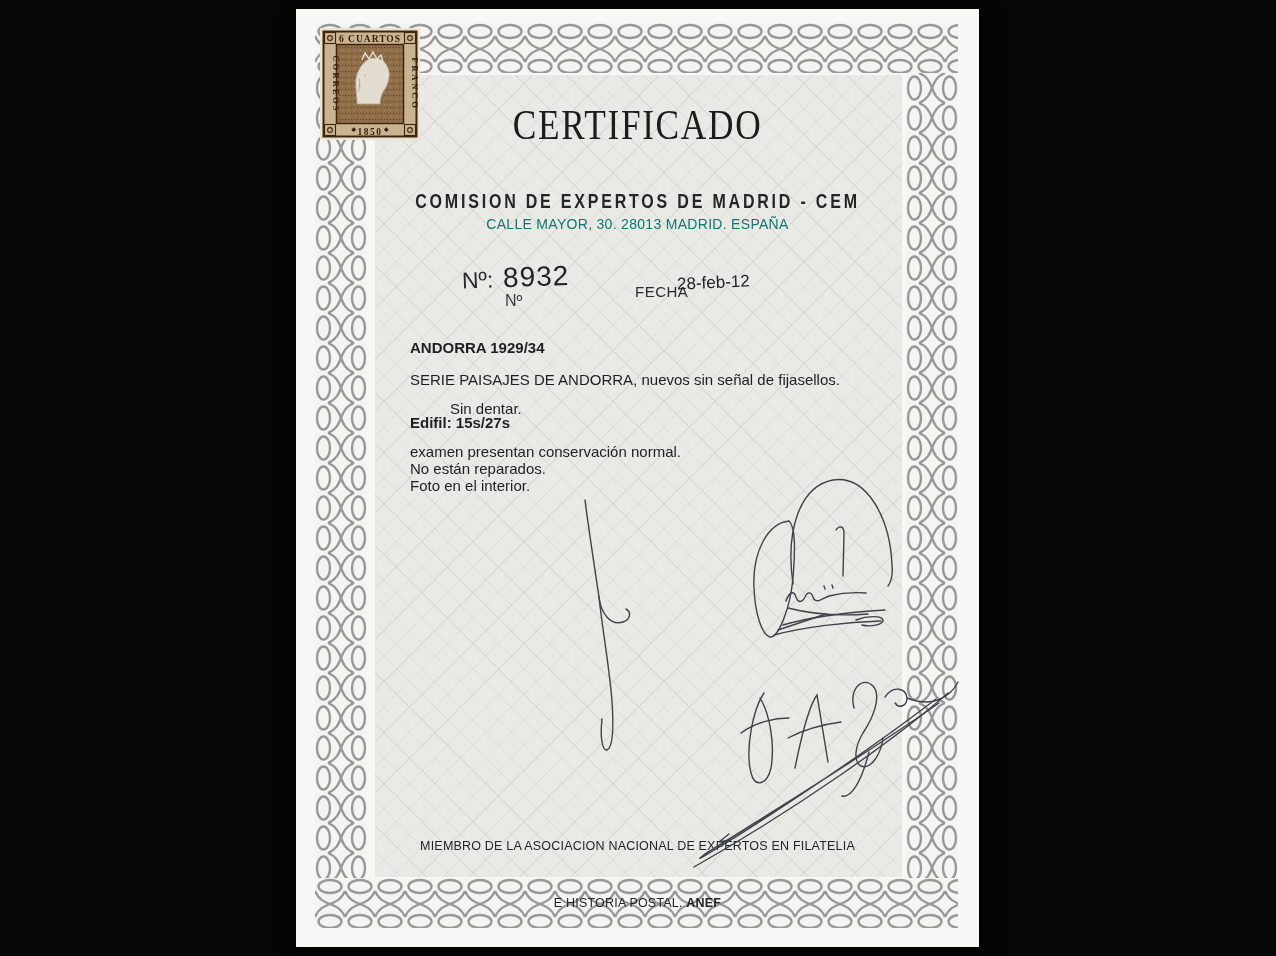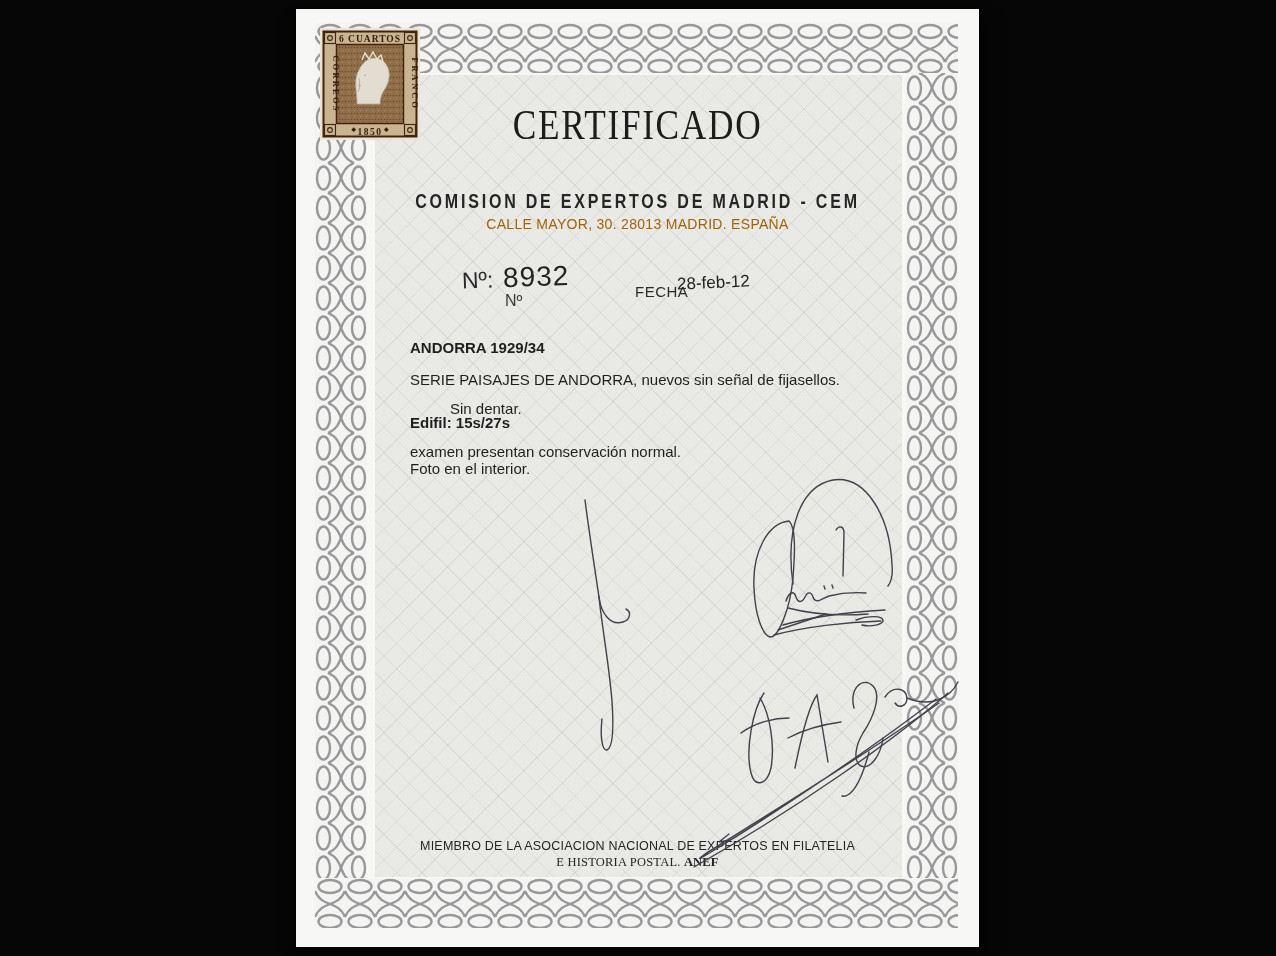--- a/index.html
+++ b/index.html
@@ -19,36 +19,36 @@
              repeating-linear-gradient(45deg, rgba(130,130,125,.13) 0 1px, transparent 1px 18px),
              repeating-linear-gradient(-45deg, rgba(130,130,125,.13) 0 1px, transparent 1px 18px);}
   .stamp{position:absolute;left:24px;top:19px;width:100px;height:112px;}
   .t-title{position:absolute;left:0;right:0;top:94px;text-align:center;
            font-family:"Liberation Serif",serif;font-size:42px;line-height:44px;
            letter-spacing:2px;color:#1c1c1c;transform:scaleX(.84);white-space:nowrap;}
   .t-org{position:absolute;left:0;right:0;top:181px;text-align:center;
          font-size:20px;font-weight:700;letter-spacing:3.5px;color:#252525;
          transform:scaleX(.8);white-space:nowrap;}
   .t-addr{position:absolute;left:0;right:0;top:207px;text-align:center;
-          font-size:14px;letter-spacing:.3px;color:#a16207;white-space:nowrap;}
+          font-size:14px;letter-spacing:.3px;color:#0f766e;white-space:nowrap;}
   .no-label{position:absolute;left:166px;top:258px;font-size:23px;color:#2a2a2a;
             transform:rotate(-2deg);}
   .no-value{position:absolute;left:207px;top:252px;font-size:28px;letter-spacing:1px;
             color:#222;transform:rotate(-2deg);white-space:nowrap;}
   .no-small{position:absolute;left:209px;top:283px;font-size:16px;color:#3a3a3a;}
   .fecha-label{position:absolute;left:339px;top:274px;font-size:15px;letter-spacing:.5px;color:#2b2b2b;}
   .fecha-value{position:absolute;left:381px;top:264px;font-size:17px;color:#222;
                transform:rotate(-2.5deg);white-space:nowrap;}
   .b-line{position:absolute;left:114px;font-size:15px;line-height:17px;color:#1f1f1f;white-space:nowrap;}
   .bold{font-weight:700;}
   .opinion div{white-space:nowrap;}
   .opinion{position:absolute;left:114px;top:435px;font-size:15px;line-height:16.8px;color:#1f1f1f;}
   .footer{position:absolute;left:0;right:0;text-align:center;color:#242424;}
   .f1{top:830px;font-size:12.5px;letter-spacing:.2px;}
-  .f2{top:846px;font-size:12.5px;letter-spacing:.2px;font-family:Liberation Serif, serif;}
+  .f2{top:887px;font-size:12.5px;letter-spacing:.2px;}
   .sig-svg{position:absolute;left:0;top:0;width:683px;height:938px;}
 </style>
 </head>
 <body>
 
 <div class="stage">
   <div class="paper">
 
     <div class="band top">
       <svg width="643" height="50">
@@ -157,20 +157,21 @@
     <div class="no-small">Nº</div>
     <div class="fecha-label">FECHA</div>
     <div class="fecha-value">28-feb-12</div>
 
     <div class="b-line bold" style="top:330px;">ANDORRA 1929/34</div>
     <div class="b-line" style="top:362px;">SERIE PAISAJES DE ANDORRA, nuevos sin señal de fijasellos.</div>
     <div class="b-line" style="top:391px;margin-left:40px;">Sin dentar.</div>
     <div class="b-line bold" style="top:405px;">Edifil: 15s/27s</div>
     <div class="opinion">
       <div>examen presentan conservación normal.</div>
+      <div>No están reparados.</div>
       <div>Foto en el interior.</div>
     </div>
 
     <div class="footer f1">MIEMBRO DE LA ASOCIACION NACIONAL DE EXPERTOS EN FILATELIA</div>
     <div class="footer f2"><span>E HISTORIA POSTAL. </span><span class="bold">ANEF</span></div>
 
     <svg class="sig-svg" viewBox="0 0 683 938">
       <g fill="none" stroke="#41414b" stroke-width="1.4" stroke-linecap="round">
         <g>
           <path d="M289,491 C292,515 298,555 303,588"></path>

